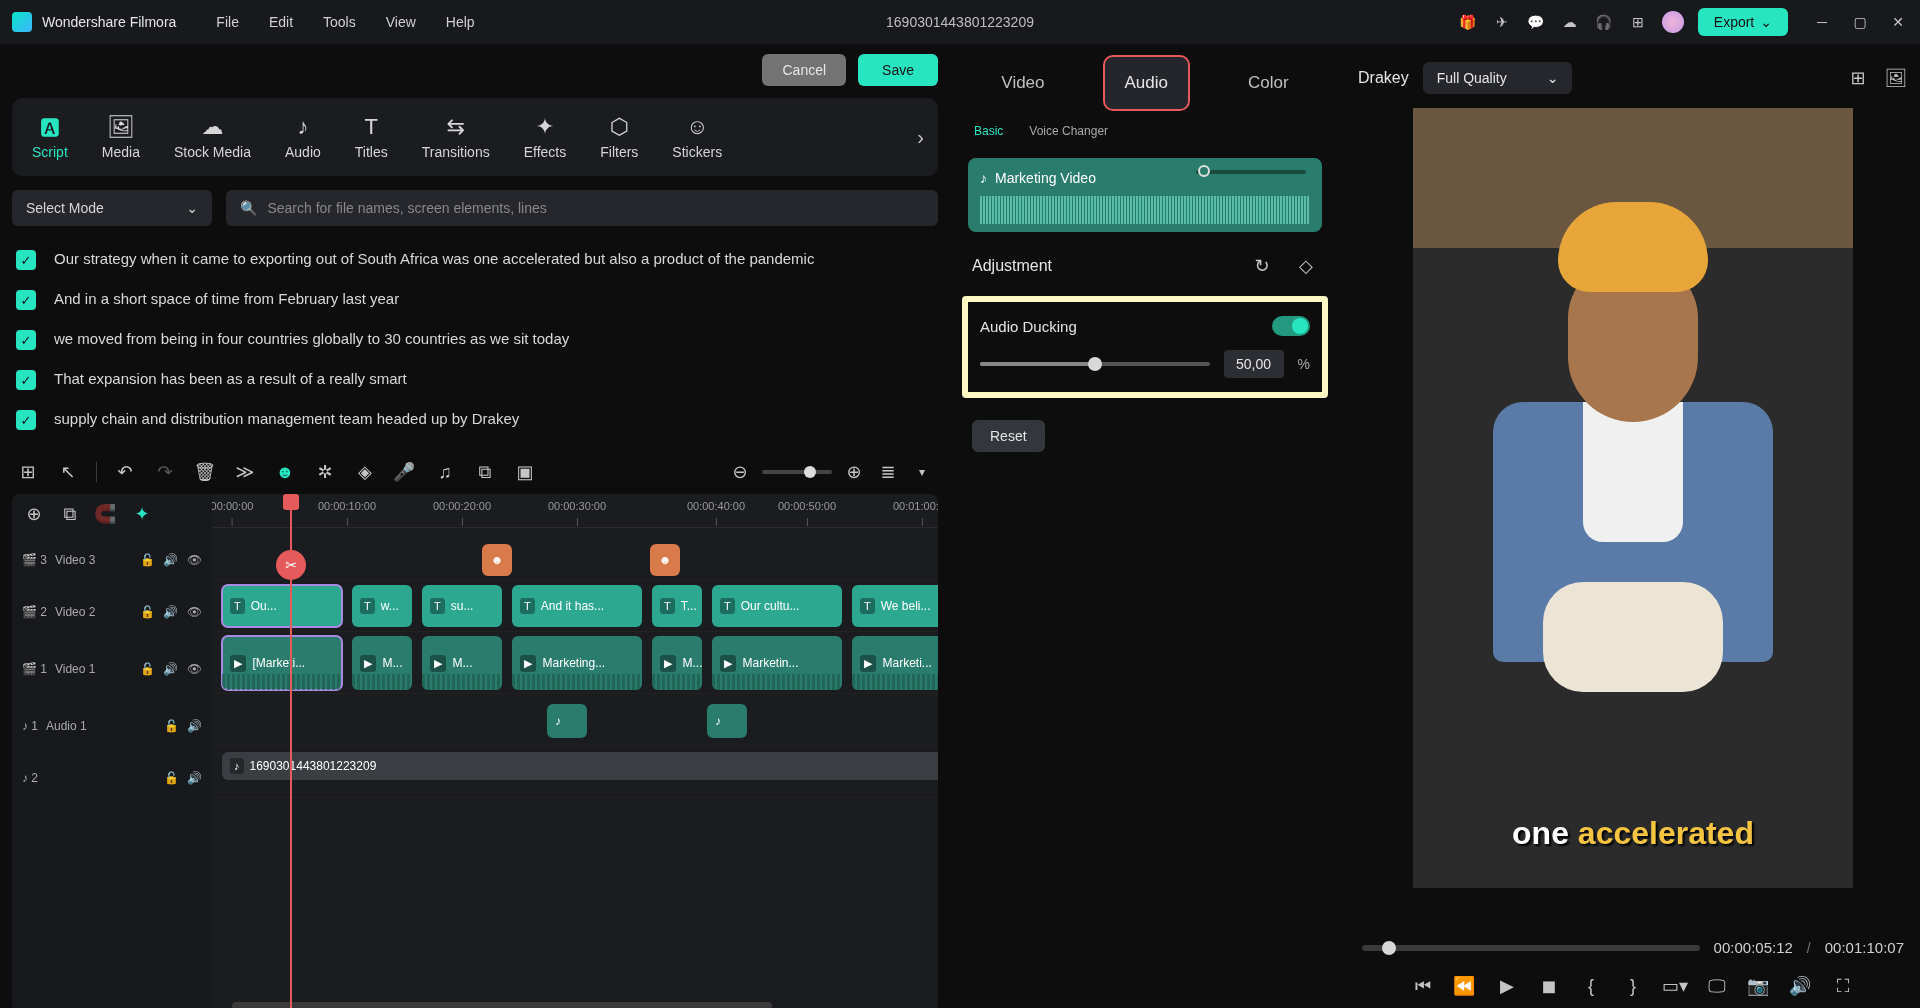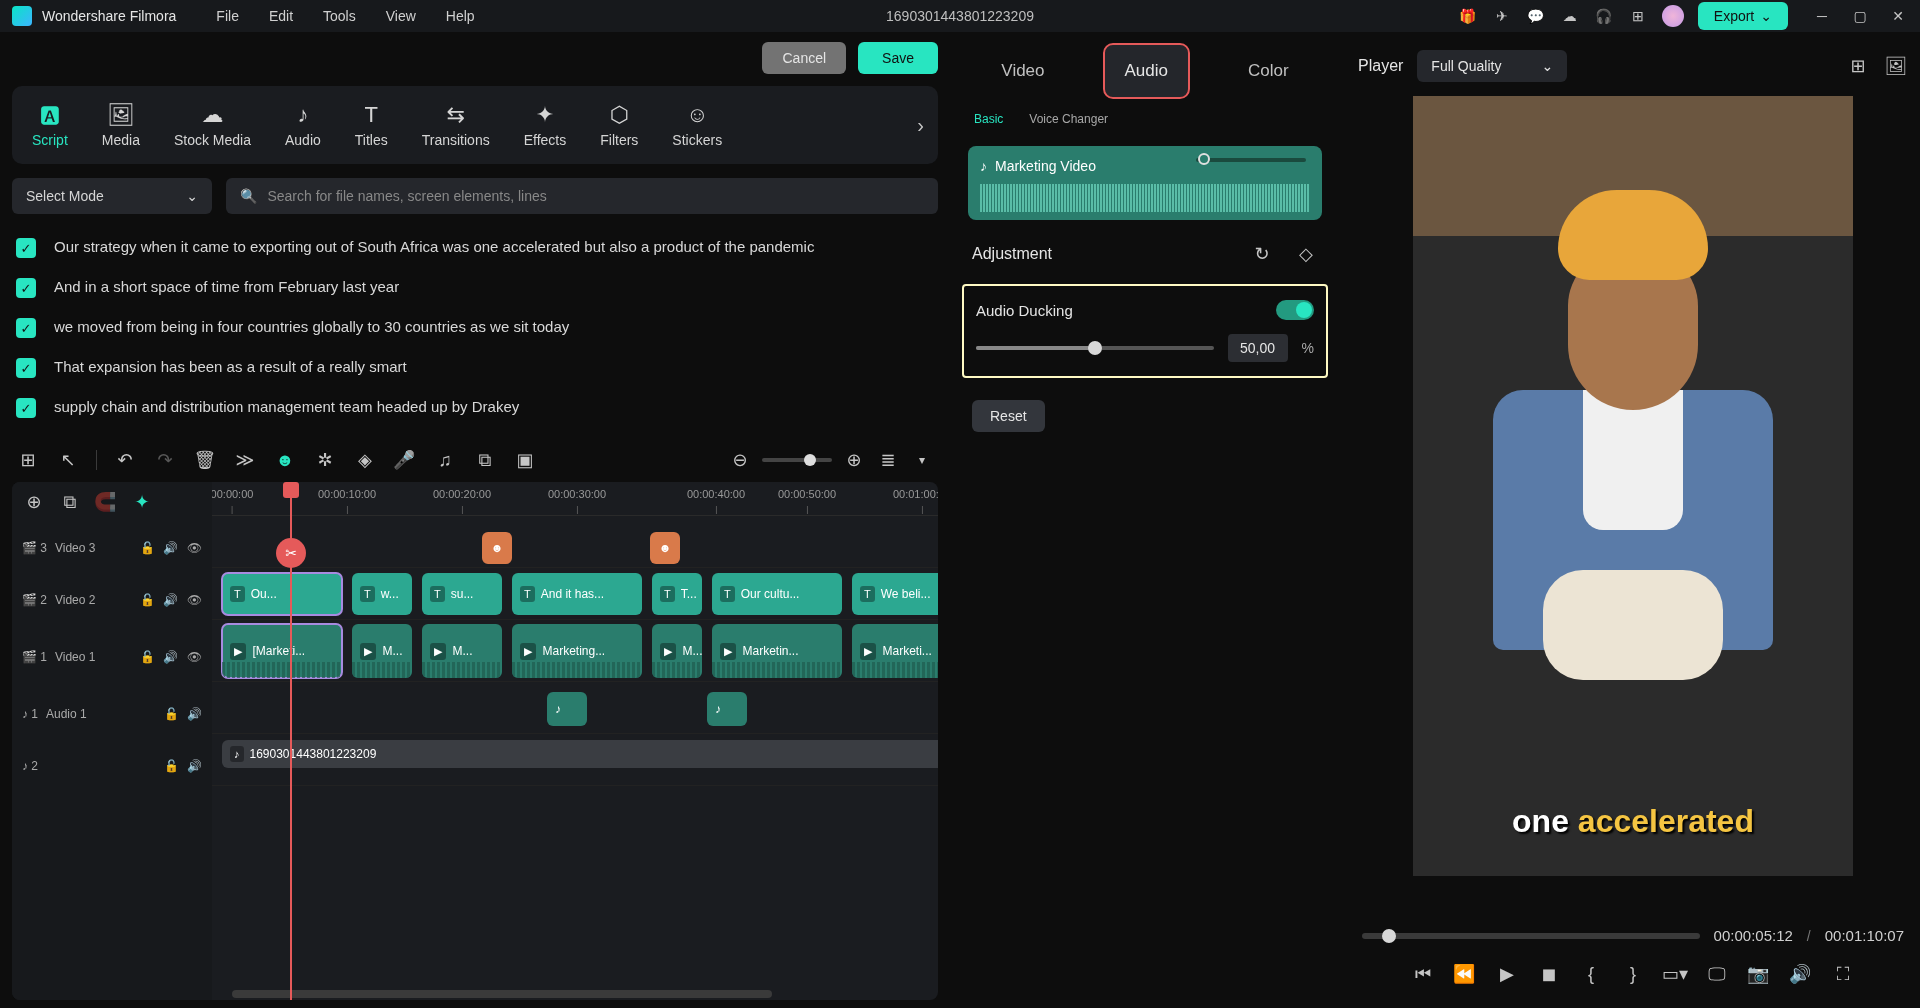--- a/index.html
+++ b/index.html
@@ -1,17 +1,17 @@
 <!DOCTYPE html>
 <html><head>
 <meta charset="utf-8">
 <style>
 * { margin: 0; padding: 0; box-sizing: border-box; font-family: -apple-system, BlinkMacSystemFont, "Segoe UI", Arial, sans-serif; }
 body { background: #0d0d0d; color: #e5e5e5; overflow: hidden; width: 1920px; height: 1008px; font-size: 14px; }
-.titlebar { height: 32px; display: flex; align-items: center; padding: 0 12px; background: #17191c; }
+.titlebar { height: 44px; display: flex; align-items: center; padding: 0 12px; background: #17191c; }
 .logo { width: 20px; height: 20px; margin-right: 10px; background: linear-gradient(135deg,#0ae4c5,#3cb5ff); border-radius: 4px; }
 .app-name { color: #e5e5e5; font-size: 14px; margin-right: 40px; }
 .menu { display: flex; gap: 30px; }
 .menu-item { color: #d0d0d0; cursor: pointer; font-size: 14px; }
 .proj-id { position: absolute; left: 50%; transform: translateX(-50%); color: #bfbfbf; font-size: 14px; }
 .titlebar-right { margin-left: auto; display: flex; align-items: center; gap: 14px; }
 .tb-icon { width: 20px; height: 20px; display: flex; align-items: center; justify-content: center; color: #c5c5c5; cursor: pointer; }
 .avatar { width: 22px; height: 22px; border-radius: 50%; background: radial-gradient(circle,#f0b5d9,#c49ae6); }
 .export-btn { background: #28e5c1; color: #111; padding: 6px 16px; border-radius: 6px; font-weight: 500; display: flex; align-items: center; gap: 6px; cursor: pointer; }
 .win-ctrl { display: flex; gap: 18px; margin-left: 10px; }
@@ -73,21 +73,21 @@
 .mid-tab.active { color: #e5e5e5; background:#24262b; outline: 2px solid #e55a5a; }
 .mid-subtabs { display: flex; gap: 26px; padding: 12px 24px; }
 .mid-subtab { color: #a8a8a8; font-size: 12px; cursor: pointer; }
 .mid-subtab.active { color: #28e5c1; }
 .audio-clip-preview { margin: 8px 18px; background: #2a7d6d; border-radius: 8px; padding: 12px; position: relative; height: 74px; display:flex; align-items:flex-start; gap:8px; }
 .audio-clip-preview .wave { position:absolute; left:12px; right:12px; bottom:8px; height:28px; background: repeating-linear-gradient(90deg,#6fd9c1 0 2px,transparent 2px 3px); opacity:.7; }
 .audio-clip-preview .mini-track { position:absolute; top:12px; right:16px; width:110px; height:4px; background:#1a4a3e; border-radius:2px;}
 .audio-clip-preview .mini-thumb { position:absolute; top:7px; right:112px; width:12px; height:12px; border:2px solid #e0e0e0; background:#2a7d6d; border-radius:50%;}
 .adj-header { display: flex; align-items: center; padding: 14px 22px; gap: 20px; }
 .adj-header .ttl { flex: 1; font-size: 16px; }
-.ducking-box { margin: 4px 12px; border: 2px solid #fef9c3; border-radius: 4px; padding: 14px 12px; }
+.ducking-box { margin: 4px 12px; border: 6px solid #fef9c3; border-radius: 4px; padding: 14px 12px; }
 .duck-row1 { display: flex; align-items: center; margin-bottom: 14px; }
 .duck-row1 .lbl { flex: 1; font-size: 15px; }
 .toggle { width: 38px; height: 20px; background: #239a80; border-radius: 10px; position: relative; cursor:pointer;}
 .toggle::after { content:''; position:absolute; right:2px; top:2px; width:16px; height:16px; background:#28e5c1; border-radius:50%; }
 .slider-row { display: flex; align-items: center; gap: 14px; }
 .slider-track { flex: 1; height: 4px; background: #555; border-radius: 2px; position: relative; }
 .slider-fill { position:absolute; left:0; top:0; bottom:0; width:50%; background:#888; border-radius:2px;}
 .slider-thumb { position: absolute; left: 50%; top: -5px; width: 14px; height: 14px; background: #d8d8d8; border-radius: 50%; transform: translateX(-50%); }
 .slider-val { background: #2c2e33; padding: 6px 12px; border-radius: 4px; min-width: 60px; text-align: center; }
 .pct { color: #aaa; }
@@ -434,21 +434,21 @@
           </div>
         <div class="slider-val">50,00</div>
         <div class="pct">%</div>
       </div>
     </div>
     <div class="reset-btn">Reset</div>
   </div>
 
   <div class="right-col">
     <div class="player-header">
-      <div class="lbl">Player</div>
+      <div class="lbl">Drakey</div>
       <div class="quality-select">
         <span>Full Quality</span>
         <span>⌄</span>
       </div>
       <div class="ph-right">
         <div class="tool-ic">⊞</div>
         <div class="tool-ic">🖼</div>
       </div>
     </div>
     <div class="preview">

